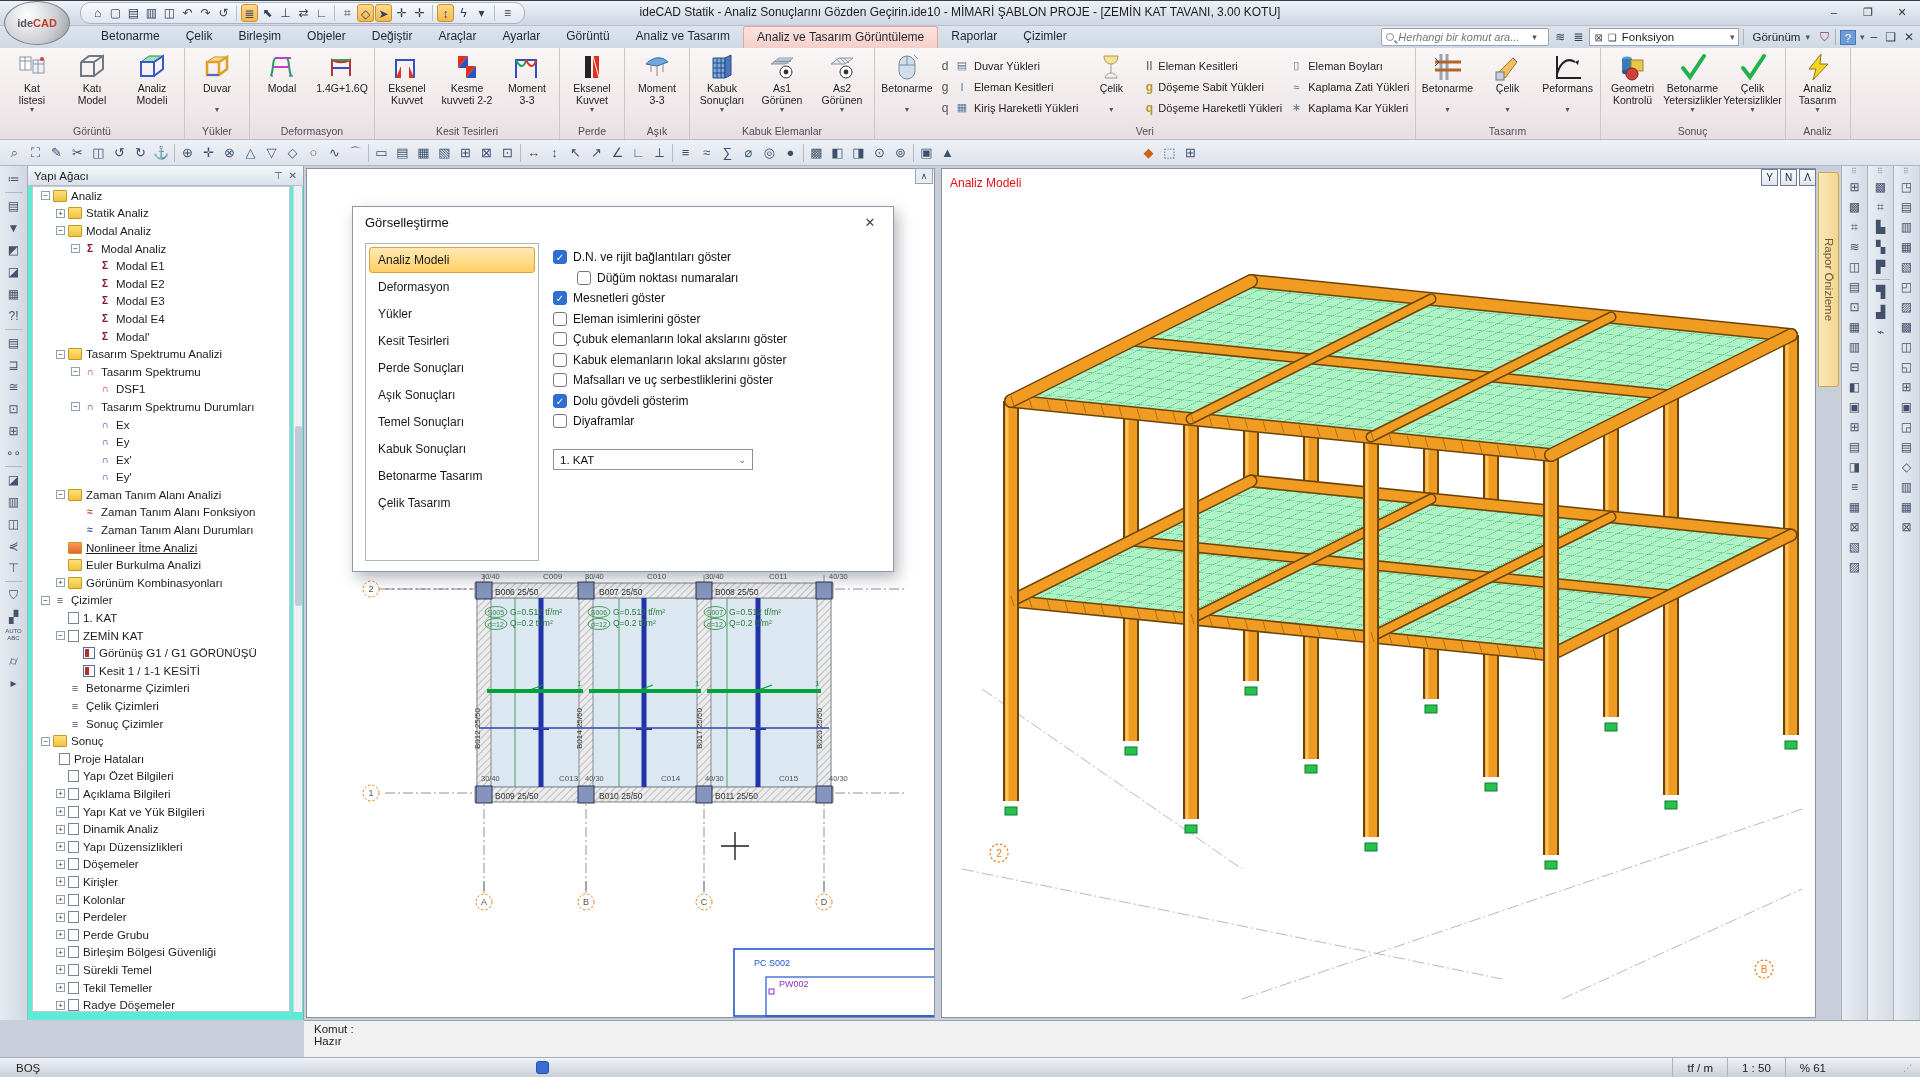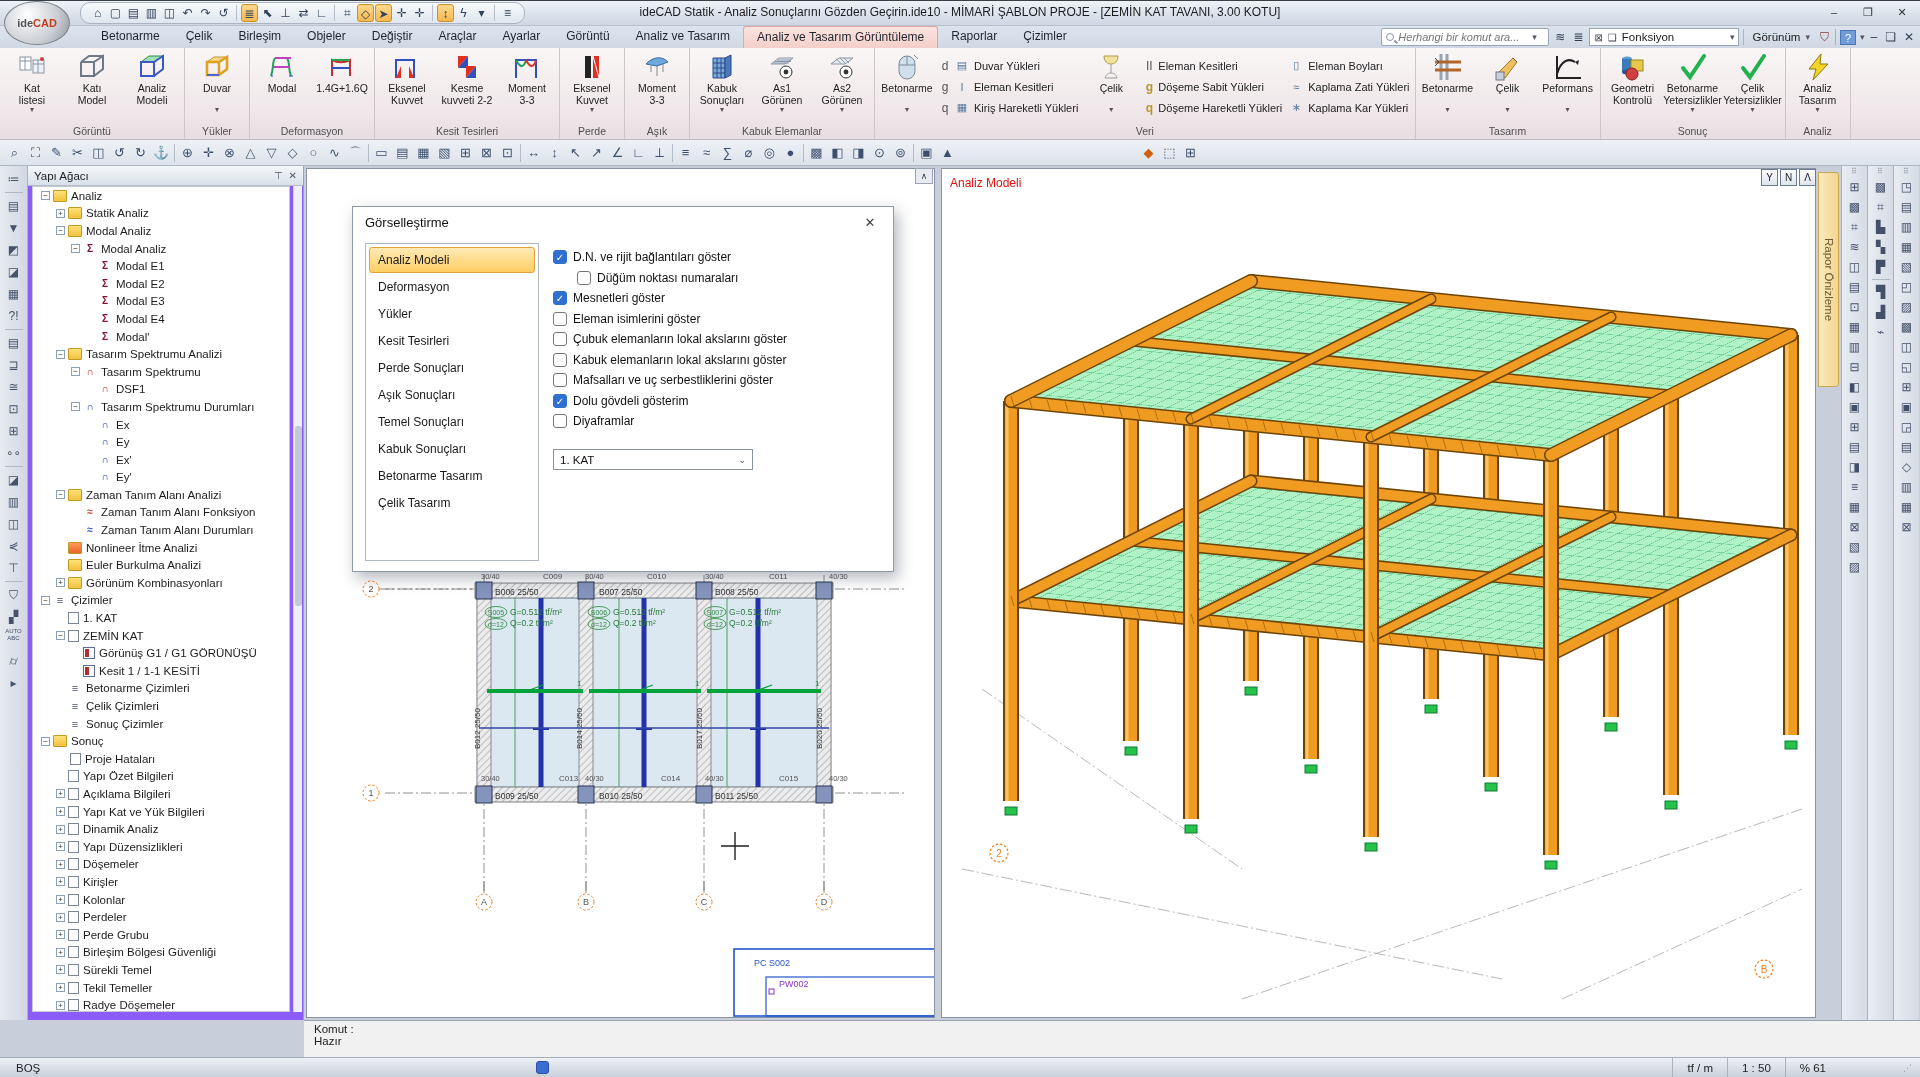--- a/index.html
+++ b/index.html
@@ -48,21 +48,21 @@
   .vmini{width:16px;text-align:center;font-size:11px;color:#5a7a9c;}
   
   #toolrow{left:0;top:140px;width:1920px;height:26px;background:linear-gradient(#eef1f6,#dde3ec);border-bottom:1px solid #aeb6c2;display:flex;align-items:center;padding-left:4px;}
   .t-i{width:21px;height:21px;text-align:center;line-height:21px;font-size:13px;color:#3c506e;border-radius:2px;}
   .t-sep{width:1px;height:18px;background:#b4bcc8;margin:0 2px;}
   .t-i.orange{color:#d06010;}
   
   #leftstrip{left:0;top:166px;width:28px;height:854px;background:linear-gradient(90deg,#e6eaf0,#d2d8e2);border-right:1px solid #aab2c0;display:flex;flex-direction:column;align-items:center;padding-top:2px;}
   .ls-i{width:22px;height:22px;text-align:center;line-height:22px;font-size:12px;color:#45526b;}
   .ls-sep{width:18px;height:1px;background:#b0b8c4;margin:2px 0;}
-  #tree-panel{left:28px;top:166px;width:276px;height:854px;background:#8b5cf6;border-right:1px solid #9aa3b2;}
+  #tree-panel{left:28px;top:166px;width:276px;height:854px;background:#5eead4;border-right:1px solid #9aa3b2;}
   #tree-header{left:0;top:0;width:100%;height:20px;background:linear-gradient(#f4f7fa,#d9e0ea);border-bottom:1px solid #b6bec9;display:flex;align-items:center;font-size:11.5px;color:#222;padding:0 6px;}
   #tree-header .hbtns{margin-left:auto;display:flex;gap:6px;color:#556;font-size:10px;}
   #tree-body{left:4px;top:20px;width:258px;height:826px;background:#fff;border:1px solid #c2c9d4;overflow:hidden;}
   .trow{height:17.6px;display:flex;align-items:center;font-size:11.5px;color:#1c1c1c;white-space:nowrap;}
   .texp{width:9px;height:9px;border:1px solid #8ea0b5;background:#fff;font-size:8px;line-height:7px;text-align:center;color:#333;margin-right:3px;flex:0 0 auto;}
   .texp.none{border:none;background:transparent;}
   .ti{width:14px;height:12px;margin-right:4px;flex:0 0 auto;position:relative;font-size:10px;line-height:12px;text-align:center;}
   .ti.folder{background:linear-gradient(#ffe07a,#f2c23e);border:1px solid #c29a1f;border-radius:1px;}
   .ti.page{background:#fff;border:1px solid #7a8696;width:11px;}
   .ti.layers{color:#4a5568;font-size:11px;}
@@ -712,21 +712,21 @@
       <div class="trow" style="padding-left: 38px;">
         <span class="texp none"></span>
         <span class="ti glyph" style="color: rgb(192, 48, 32);">≈</span>
         <span>Zaman Tanım Alanı Fonksiyon</span>
       </div>
       <div class="trow" style="padding-left: 38px;">
         <span class="texp none"></span>
         <span class="ti glyph" style="color: rgb(32, 64, 176);">≈</span>
         <span>Zaman Tanım Alanı Durumları</span>
       </div>
-      <div class="trow" style="padding-left: 23px;">
+      <div class="trow" style="padding-left: 23px; text-decoration: underline;">
         <span class="texp none"></span>
         <span class="ti folder" style="background: linear-gradient(rgb(255, 154, 90), rgb(232, 98, 42));"></span>
         <span>Nonlineer İtme Analizi</span>
       </div>
       <div class="trow" style="padding-left: 23px;">
         <span class="texp none"></span>
         <span class="ti folder"></span>
         <span>Euler Burkulma Analizi</span>
       </div>
       <div class="trow" style="padding-left: 23px;">
@@ -772,21 +772,21 @@
       <div class="trow" style="padding-left: 23px;">
         <span class="texp none"></span>
         <span class="ti layers">≡</span>
         <span>Sonuç Çizimler</span>
       </div>
       <div class="trow" style="padding-left: 8px;">
         <span class="texp">−</span>
         <span class="ti folder"></span>
         <span>Sonuç</span>
       </div>
-      <div class="trow" style="padding-left: 25px;">
+      <div class="trow" style="padding-left: 14px;">
         <span class="texp none"></span>
         <span class="ti page"></span>
         <span>Proje Hataları</span>
       </div>
       <div class="trow" style="padding-left: 23px;">
         <span class="texp none"></span>
         <span class="ti page"></span>
         <span>Yapı Özet Bilgileri</span>
       </div>
       <div class="trow" style="padding-left: 23px;">

